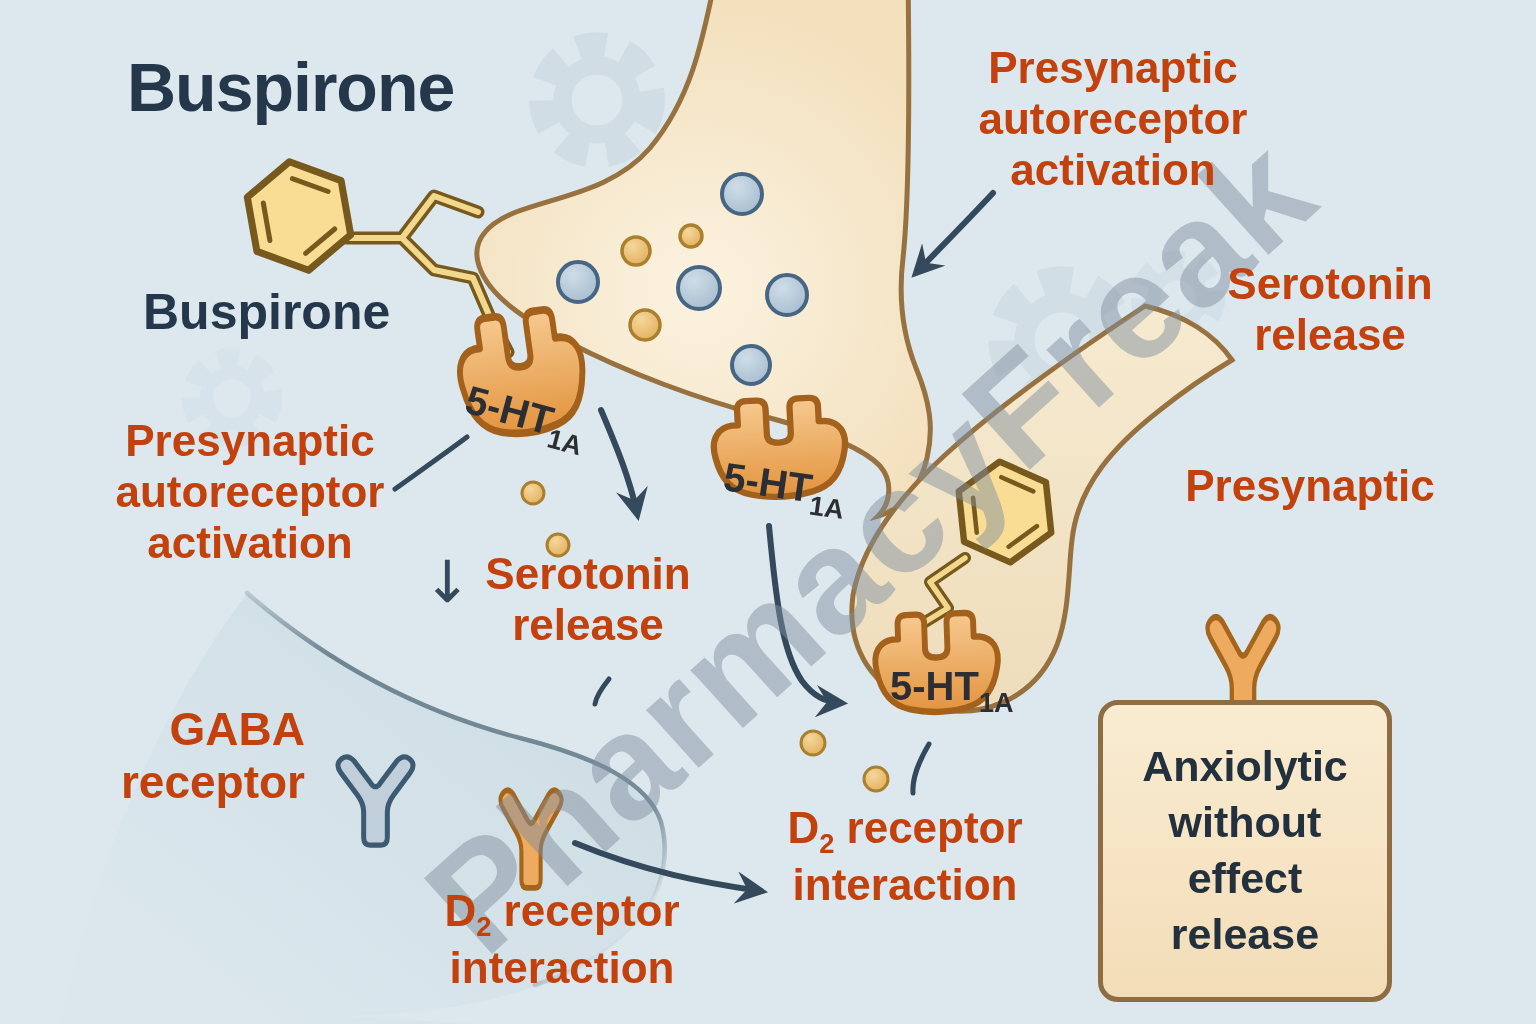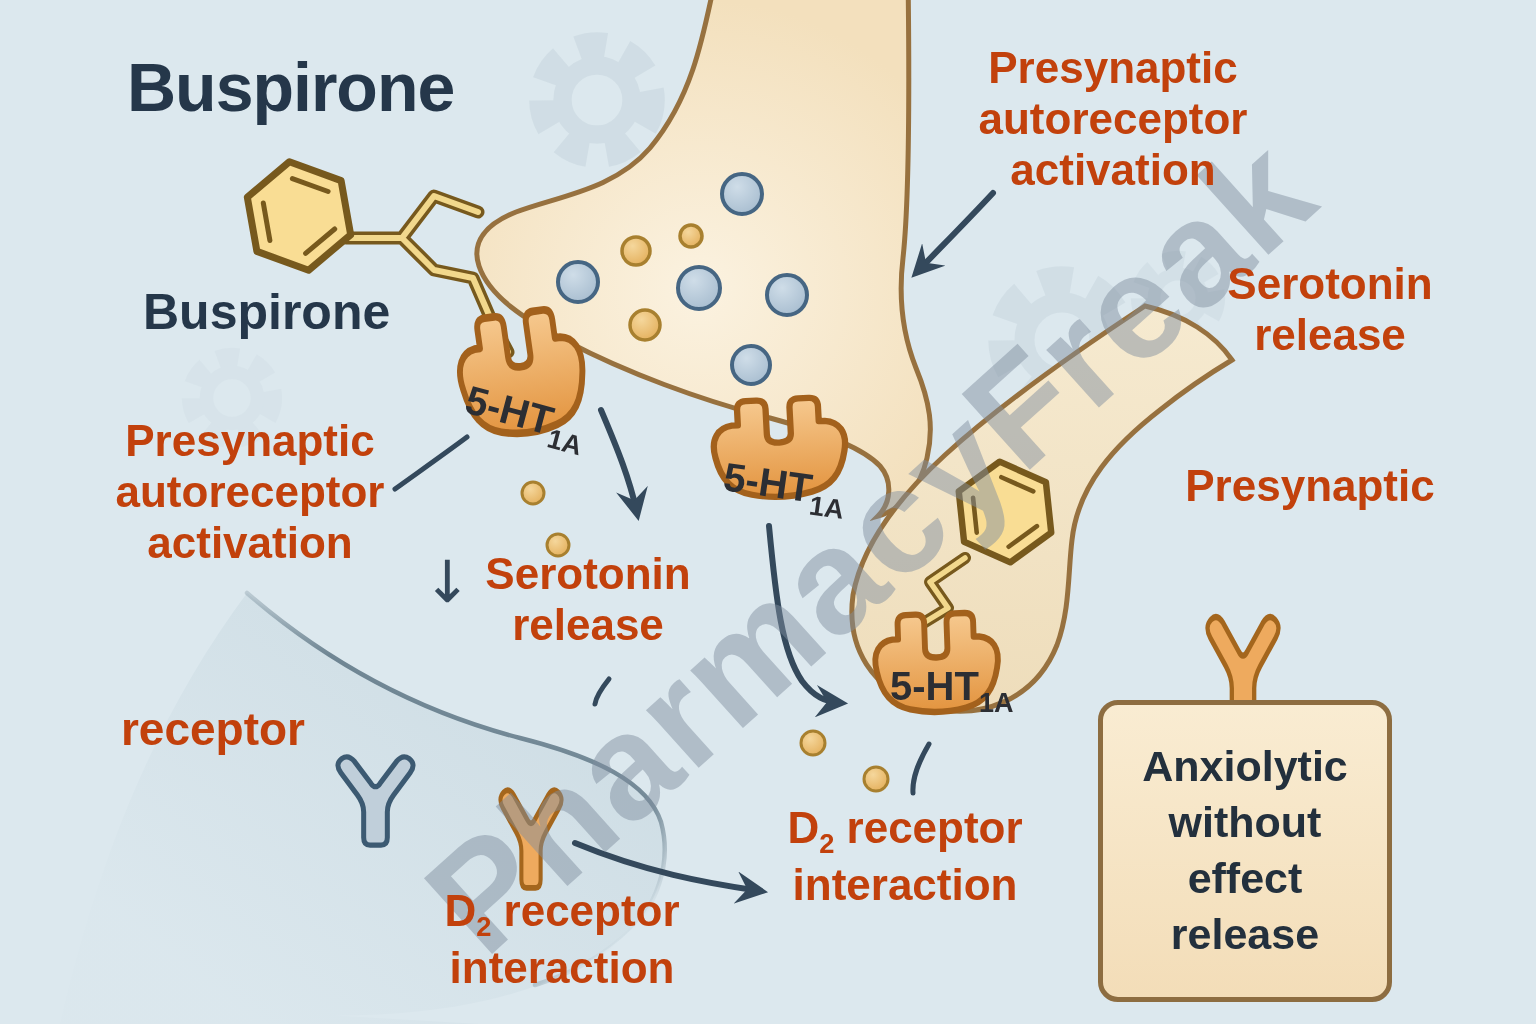--- a/index.html
+++ b/index.html
@@ -184,20 +184,21 @@
 <div class="lbl big center" style="left:1180px;top:258px;width:300px;">
   <div>Serotonin</div>
   <div>release</div>
 </div>
 
 <div class="lbl big center" style="left:1150px;top:460px;width:320px;">
   <div>Presynaptic</div>
 </div>
 
 <div class="lbl big right" style="left:60px;top:703px;width:245px;font-size:46px;">
+  <div>GABA</div>
   <div>receptor</div>
 </div>
 
 <div class="lbl big center" style="left:412px;top:885px;width:300px;">
   <div><span>D</span><sub>2</sub><span> receptor</span></div>
   <div>interaction</div>
 </div>
 
 <div class="lbl big center" style="left:755px;top:802px;width:300px;">
   <div><span>D</span><sub>2</sub><span> receptor</span></div>

